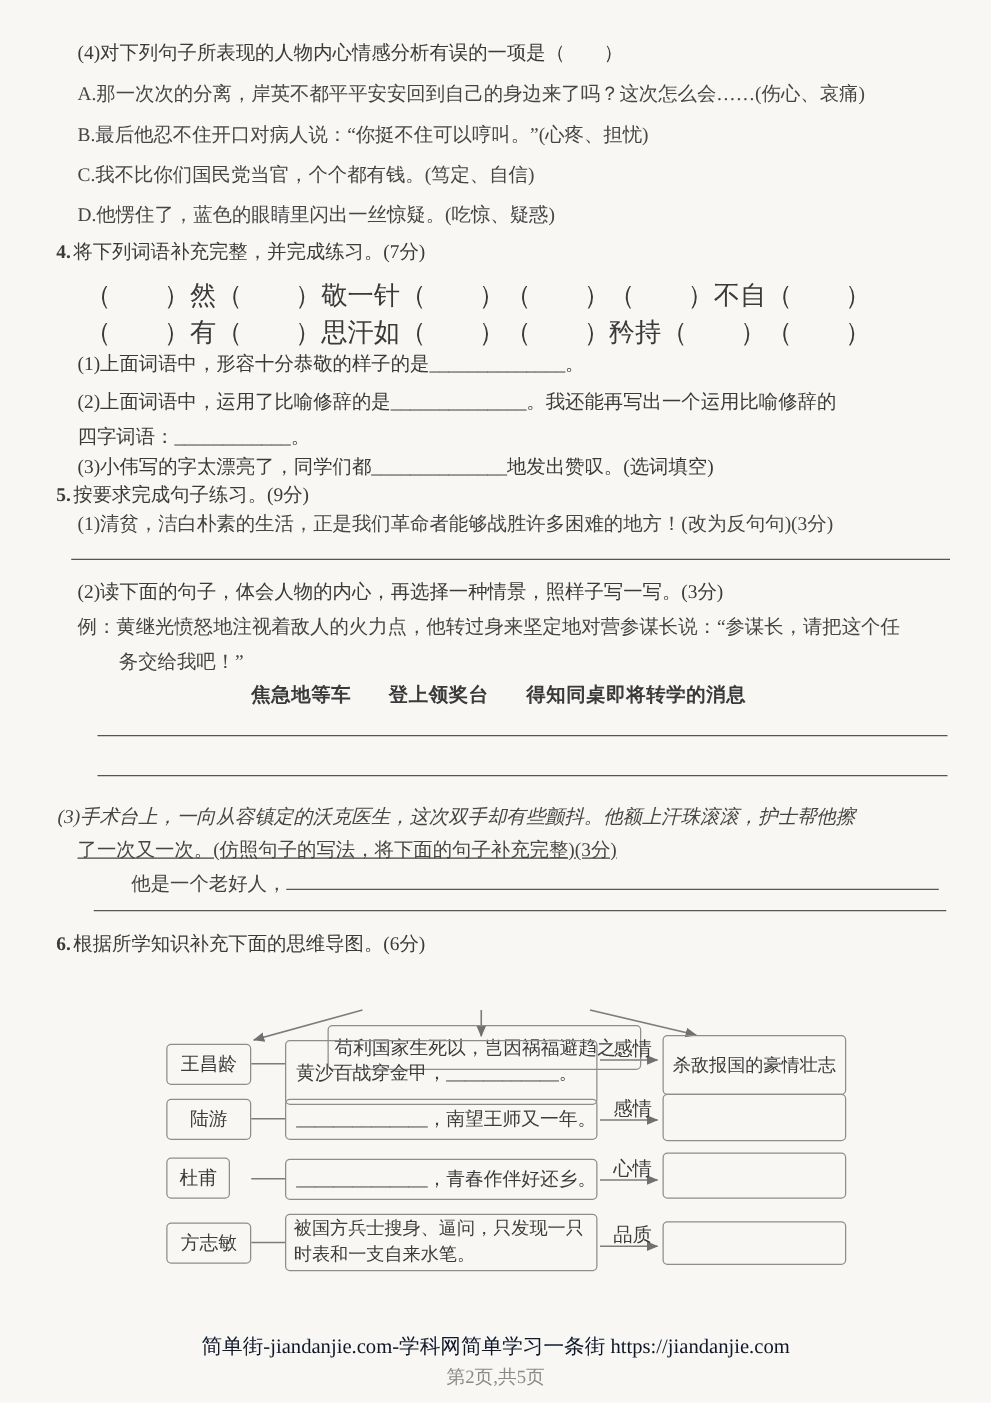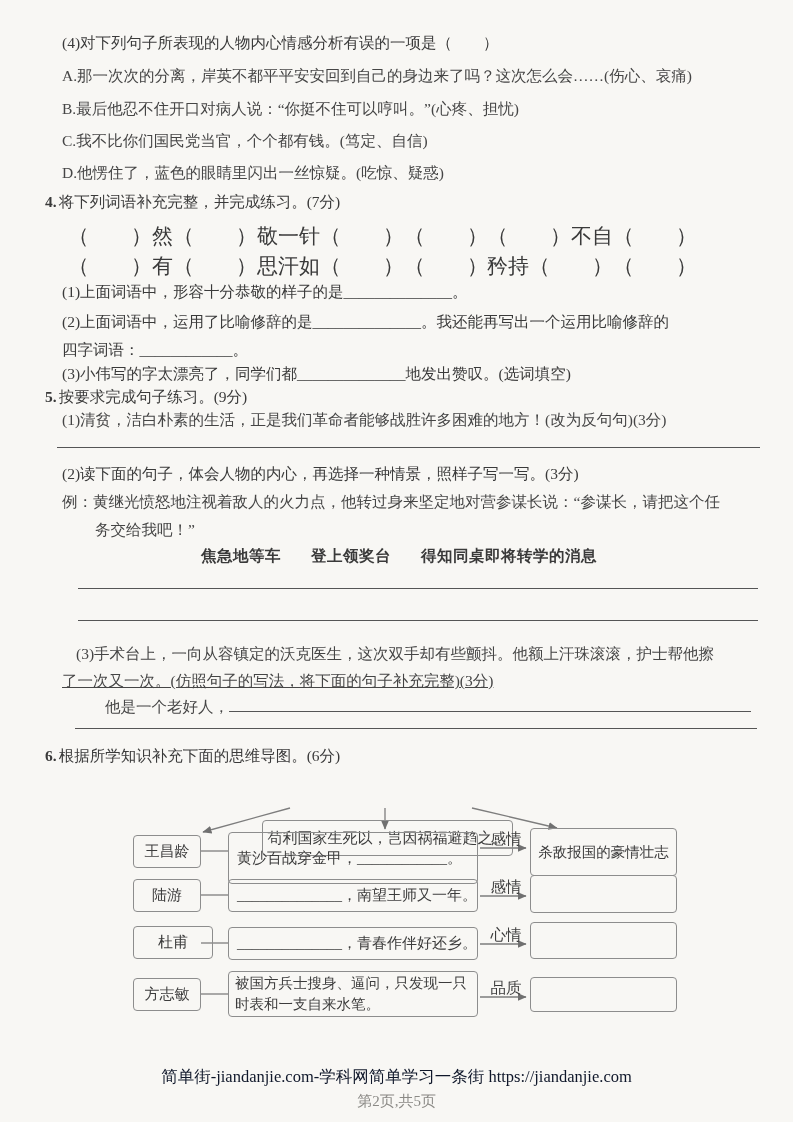--- a/index.html
+++ b/index.html
@@ -64,21 +64,21 @@
   <div class="ln" style="left:62px; top:464px;">(2)读下面的句子，体会人物的内心，再选择一种情景，照样子写一写。(3分)</div>
   <div class="ln kai" style="left:62px; top:492px;">例：黄继光愤怒地注视着敌人的火力点，他转过身来坚定地对营参谋长说：“参谋长，请把这个任</div>
   <div class="ln kai" style="left:95px; top:520px;">务交给我吧！”</div>
   <div class="choices boldline">
     <span>焦急地等车</span>
     <span>登上领奖台</span>
     <span>得知同桌即将转学的消息</span>
   </div>
   <div class="rule" style="left:78px; top:588px; width:680px;"></div>
   <div class="rule" style="left:78px; top:620px; width:680px;"></div>
-  <div class="ln kai" style="left:76px; top:644px;">(3)手术台上，一向从容镇定的沃克医生，这次双手却有些颤抖。他额上汗珠滚滚，护士帮他擦</div>
+  <div class="ln kai" style="left:46px; top:644px;font-style:italic;">(3)手术台上，一向从容镇定的沃克医生，这次双手却有些颤抖。他额上汗珠滚滚，护士帮他擦</div>
   <div class="ln kai" style="left:62px; top:671px;text-decoration:underline;">了一次又一次。(仿照句子的写法，将下面的句子补充完整)(3分)</div>
   <div class="ln kai" style="left:105px; top:697px;">
     <span>他是一个老好人，</span><span class="blank-fill" style="width:522px;"></span>
   </div>
   <div class="rule" style="left:75px; top:728px; width:682px;"></div>
 
   <div class="ln" style="left:45px; top:746px;">
     <span class="qnum">6.</span><span>根据所学知识补充下面的思维导图。(6分)</span>
   </div>
 
@@ -102,21 +102,21 @@
       <line x1="360" y1="85" x2="406" y2="85" stroke="#7d7d7d" stroke-width="1.3" marker-end="url(#ah)"></line>
       <line x1="360" y1="133" x2="406" y2="133" stroke="#7d7d7d" stroke-width="1.3" marker-end="url(#ah)"></line>
       <line x1="360" y1="181" x2="406" y2="181" stroke="#7d7d7d" stroke-width="1.3" marker-end="url(#ah)"></line>
       <line x1="360" y1="234" x2="406" y2="234" stroke="#7d7d7d" stroke-width="1.3" marker-end="url(#ah)"></line>
     </svg>
 
     <div class="box" style="left:142px; top:9px; width:251px; height:36px;margin-top:48px;">苟利国家生死以，岂因祸福避趋之。</div>
 
     <div class="box" style="left:13px; top:72px;  width:68px; height:33px;">王昌龄</div>
     <div class="box" style="left:13px; top:116px; width:68px; height:33px;">陆游</div>
-    <div class="box" style="left:13px; top:163px; width:80px; height:33px;">杜甫</div>
+    <div class="box" style="left:13px; top:163px; width:51px; height:33px;">杜甫</div>
     <div class="box" style="left:13px; top:215px; width:68px; height:33px;text-align:right;">方志敏</div>
 
     <div class="box textleft" style="left:108px; top:69px;  width:250px; height:52px;">黄沙百战穿金甲，____________。</div>
     <div class="box textleft" style="left:108px; top:116px; width:250px; height:33px;">______________，南望王师又一年。</div>
     <div class="box textleft" style="left:108px; top:164px; width:250px; height:33px;">______________，青春作伴好还乡。</div>
     <div class="box wrap" style="left:108px; top:208px; width:250px; height:46px;">被国方兵士搜身、逼问，只发现一只时表和一支自来水笔。</div>
 
     <div class="dglabel" style="left:363px; top:66px;">感情</div>
     <div class="dglabel" style="left:363px; top:114px;">感情</div>
     <div class="dglabel" style="left:363px; top:162px;">心情</div>

